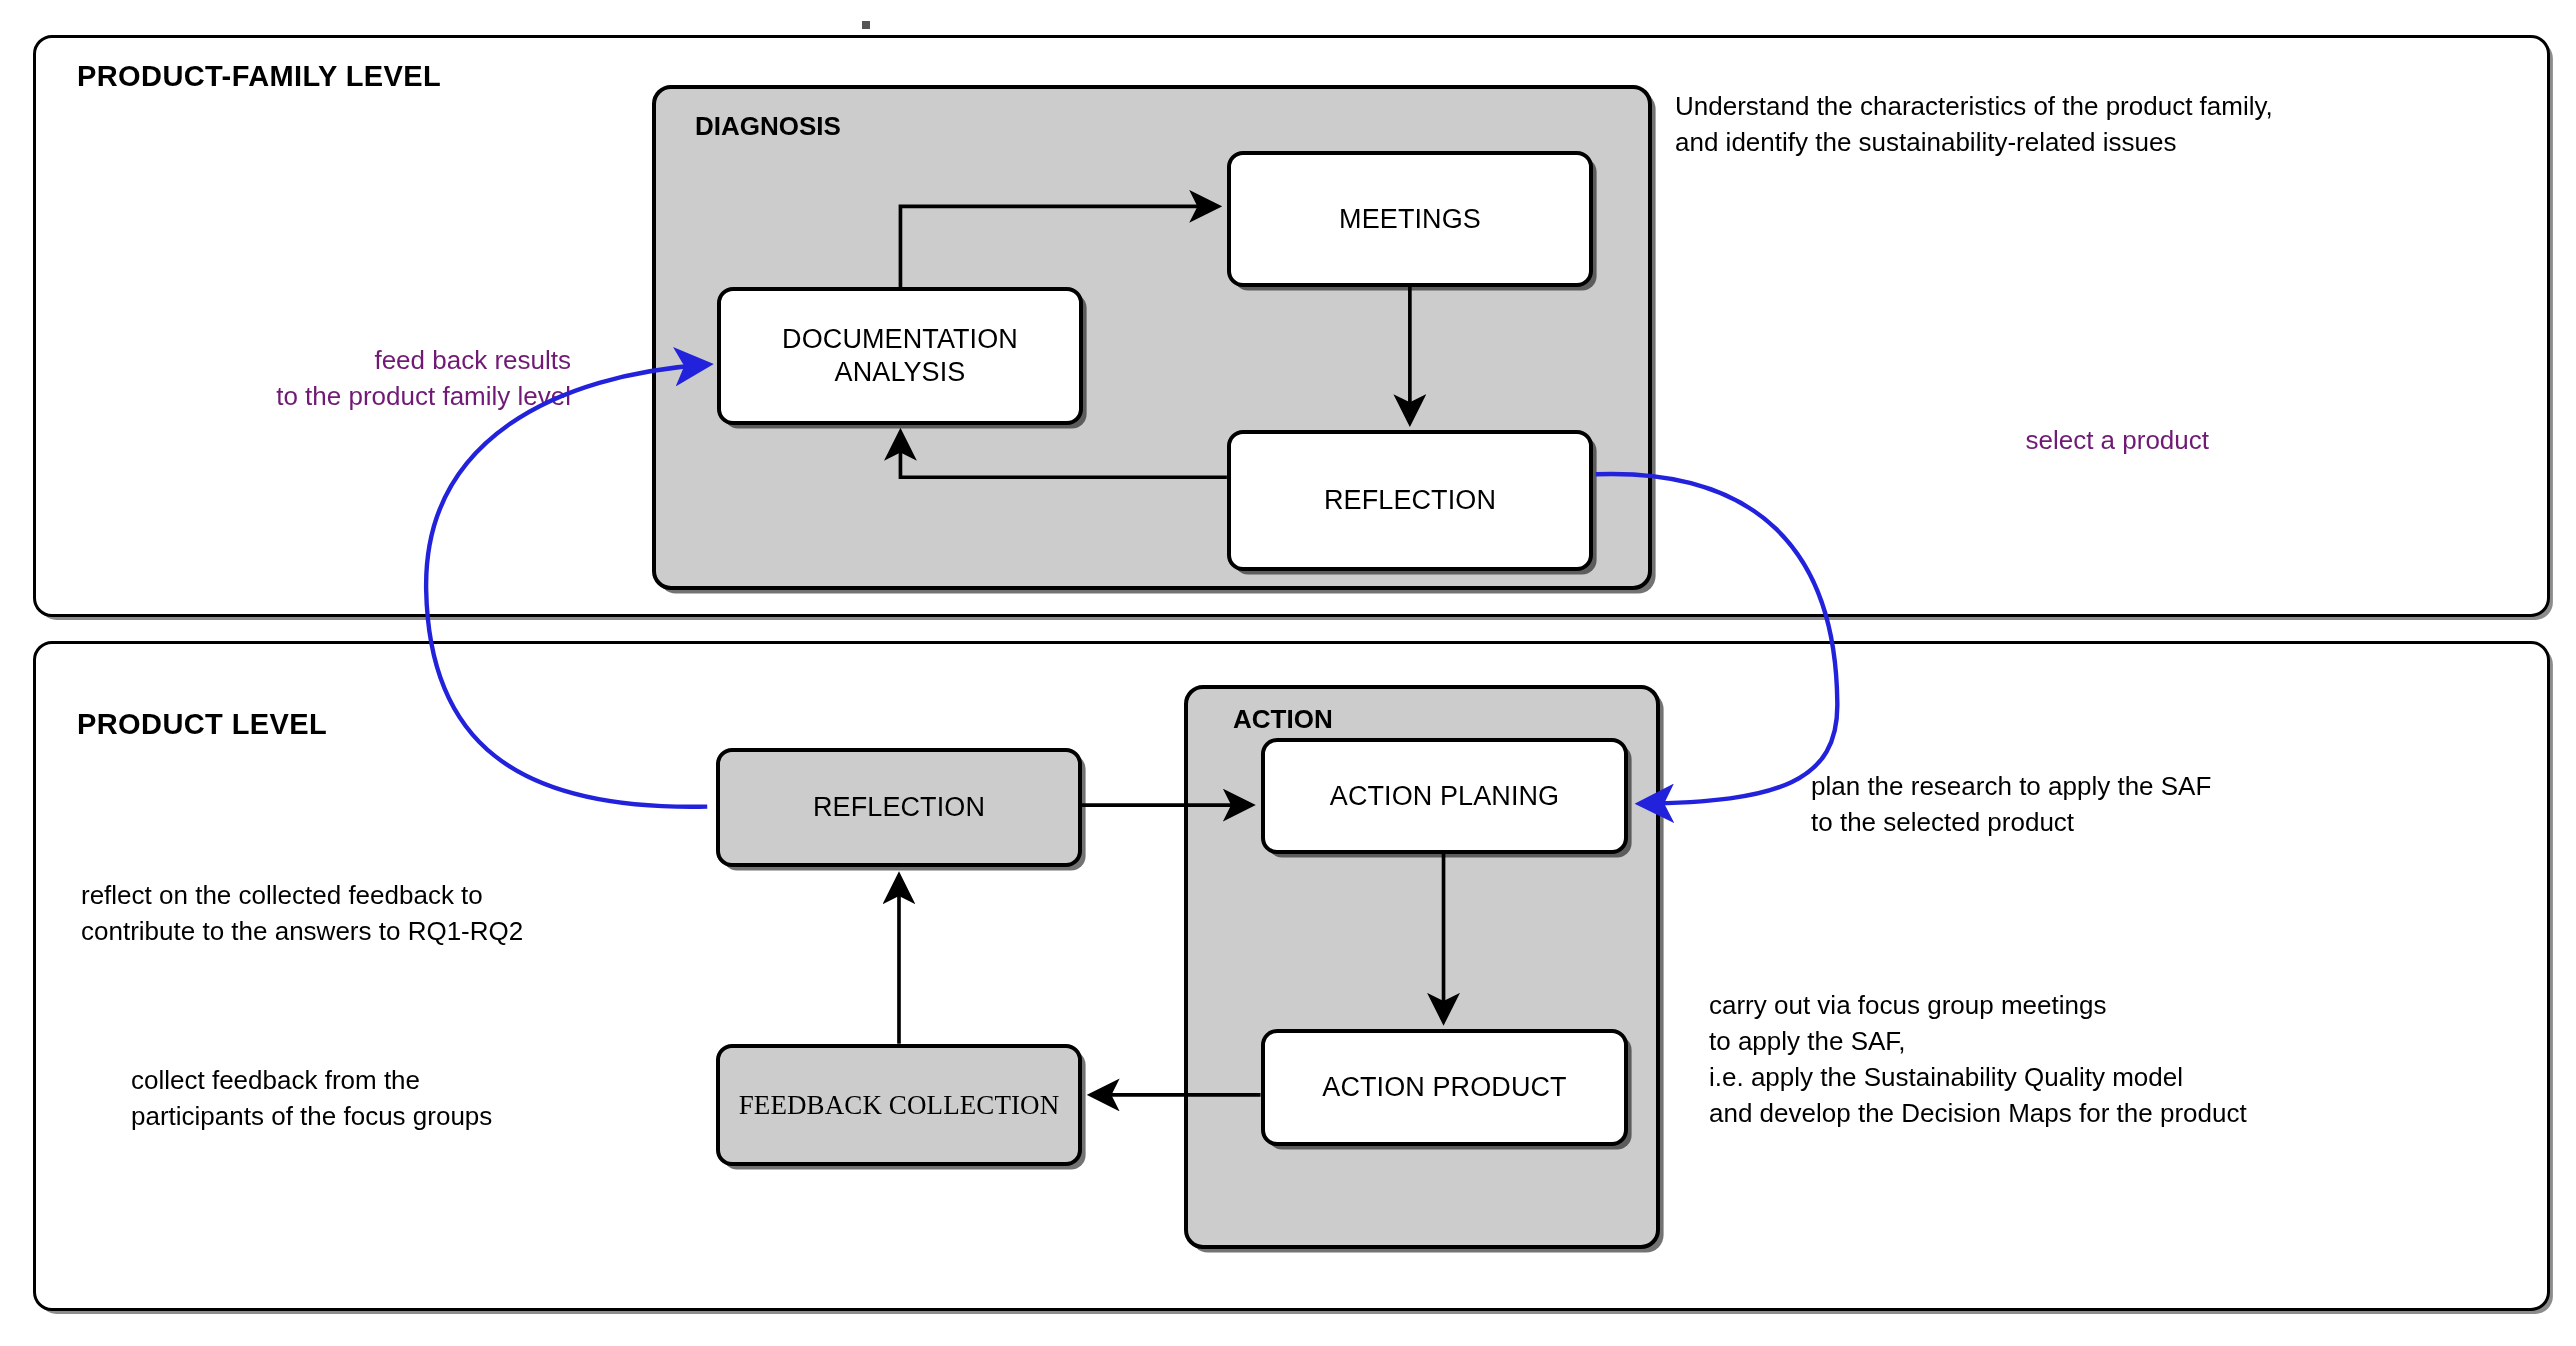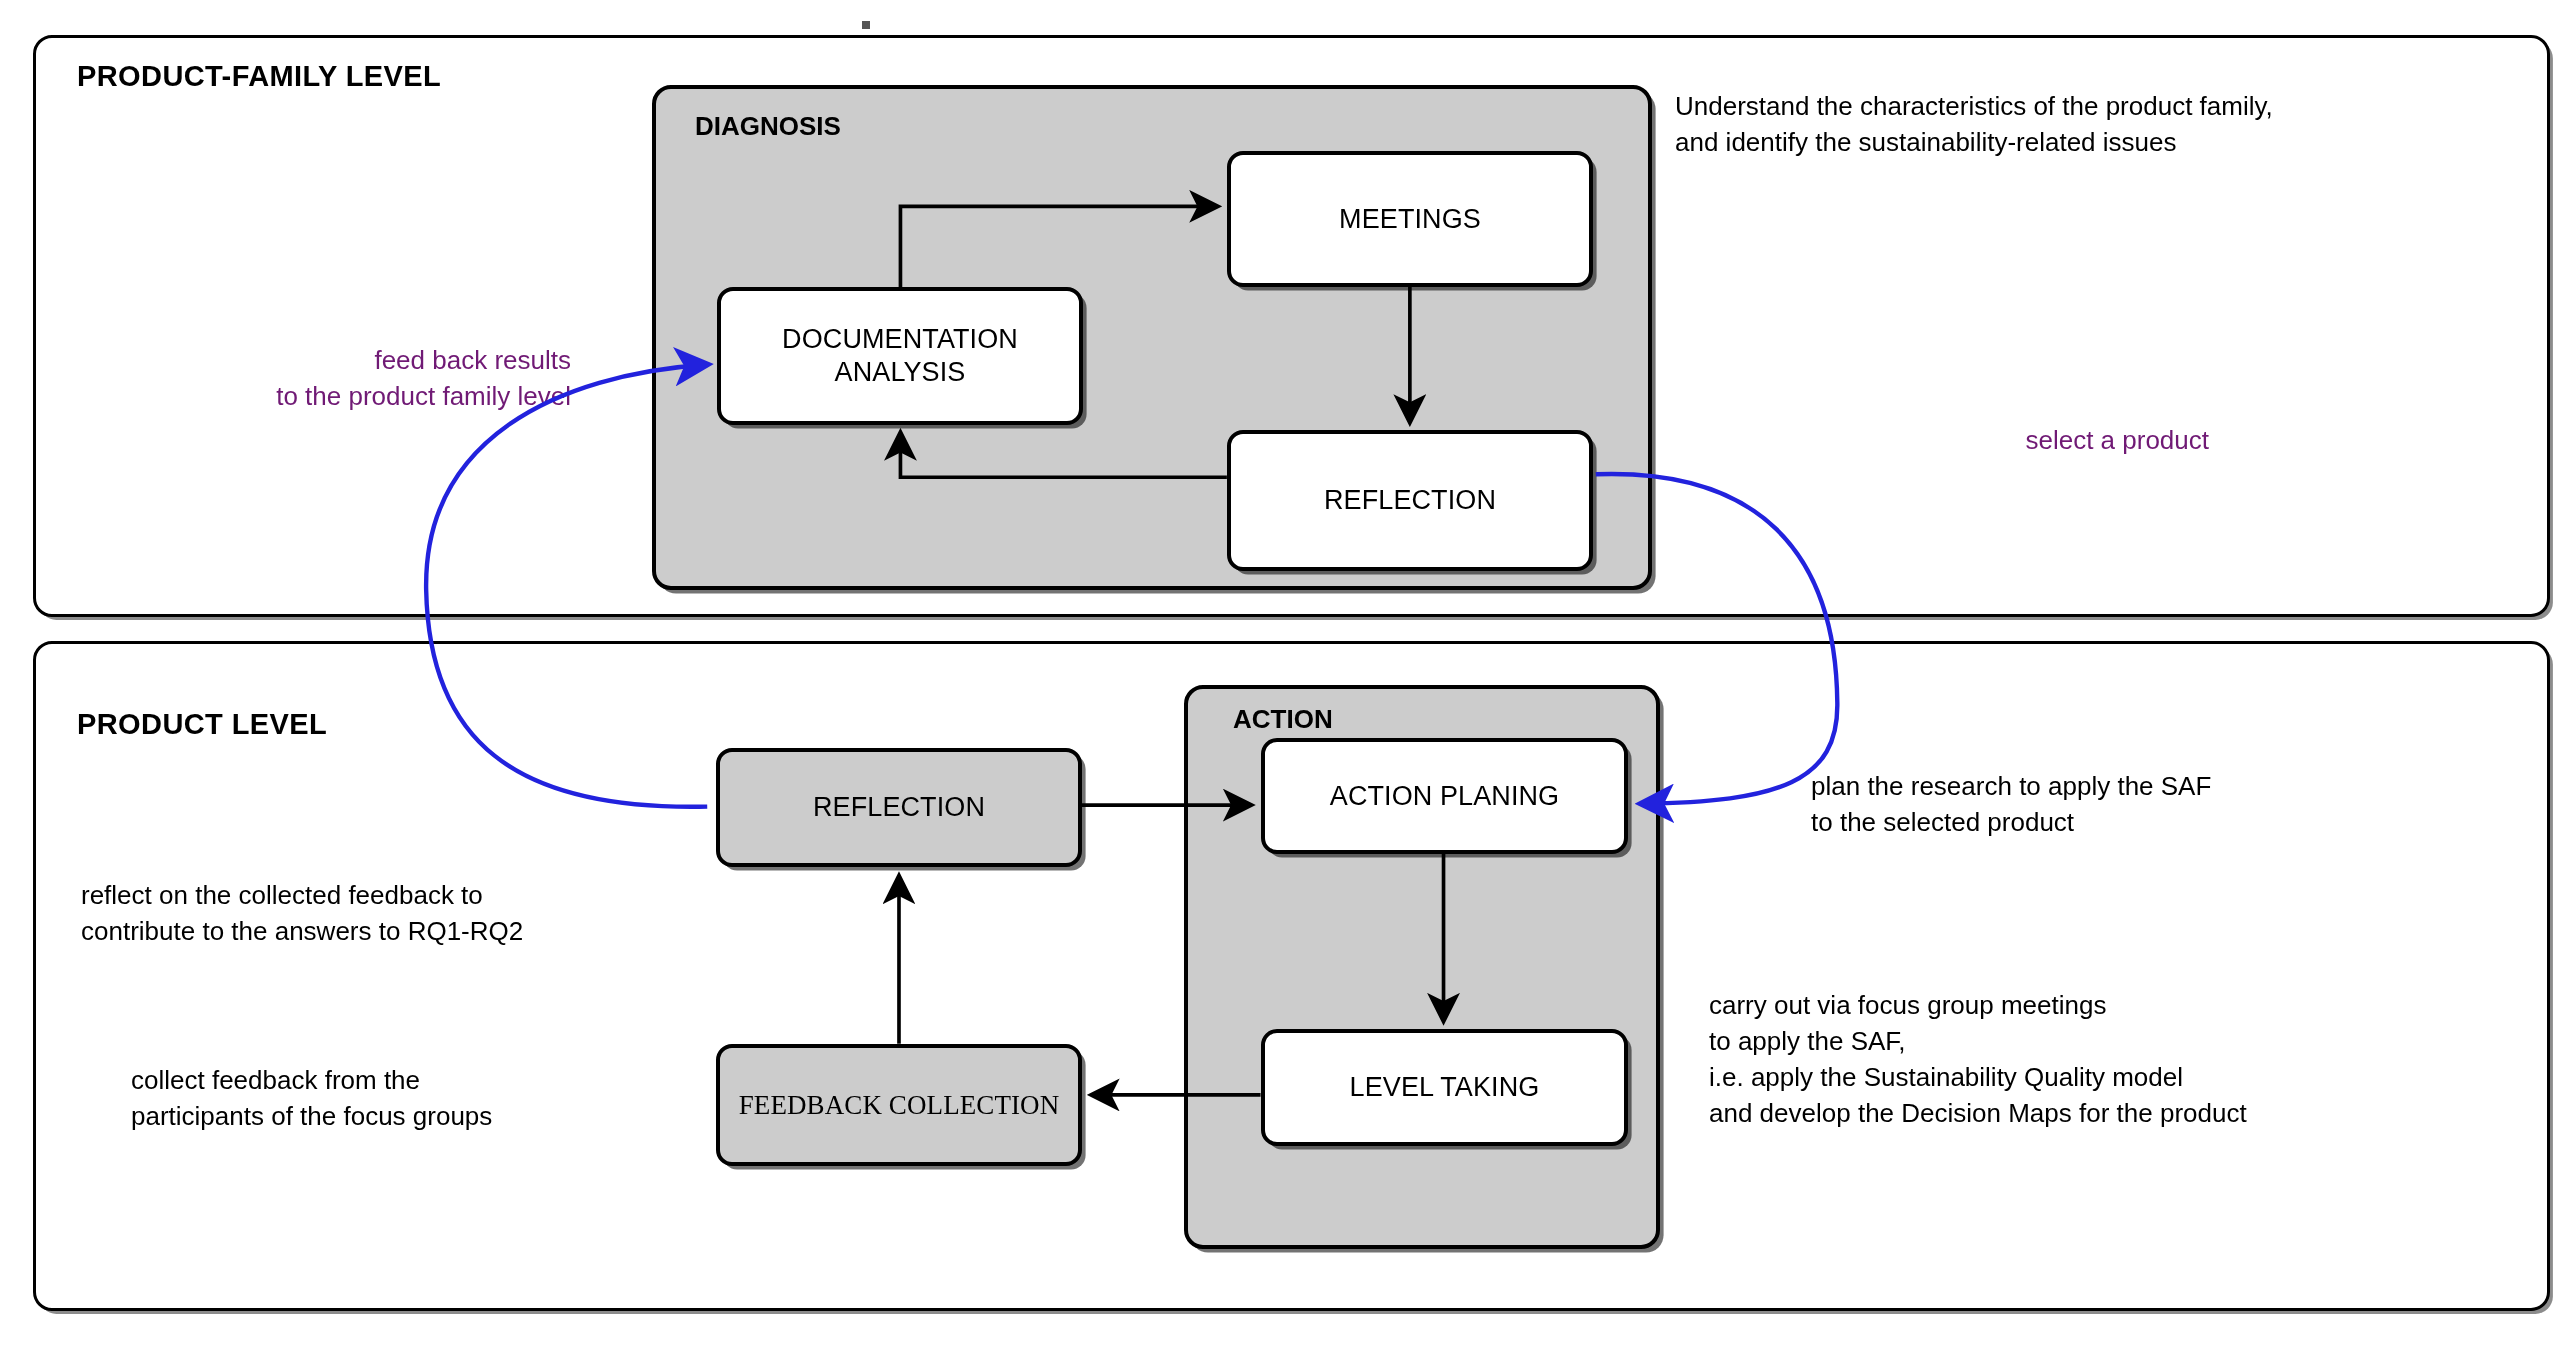--- a/index.html
+++ b/index.html
@@ -138,21 +138,21 @@
 
   <div class="node gray" style="left:716px; top:748px; width:366px; height:119px;">
     <span>REFLECTION</span>
   </div>
 
   <div class="node white" style="left:1261px; top:738px; width:367px; height:116px;">
     <span>ACTION PLANING</span>
   </div>
 
   <div class="node white" style="left:1261px; top:1029px; width:367px; height:117px;">
-    <span>LEVEL TAKING</span>
+    <span>ACTION PRODUCT</span>
   </div>
 
   <div class="node gray" style="left:716px; top:1044px; width:366px; height:122px;font-family:Liberation Serif, serif;">
     <span>FEEDBACK
 COLLECTION</span>
   </div>
 
   <div class="note" style="left:1811px; top:769px; width:732px;">plan the research to apply the SAF
 to the selected product</div>
 

